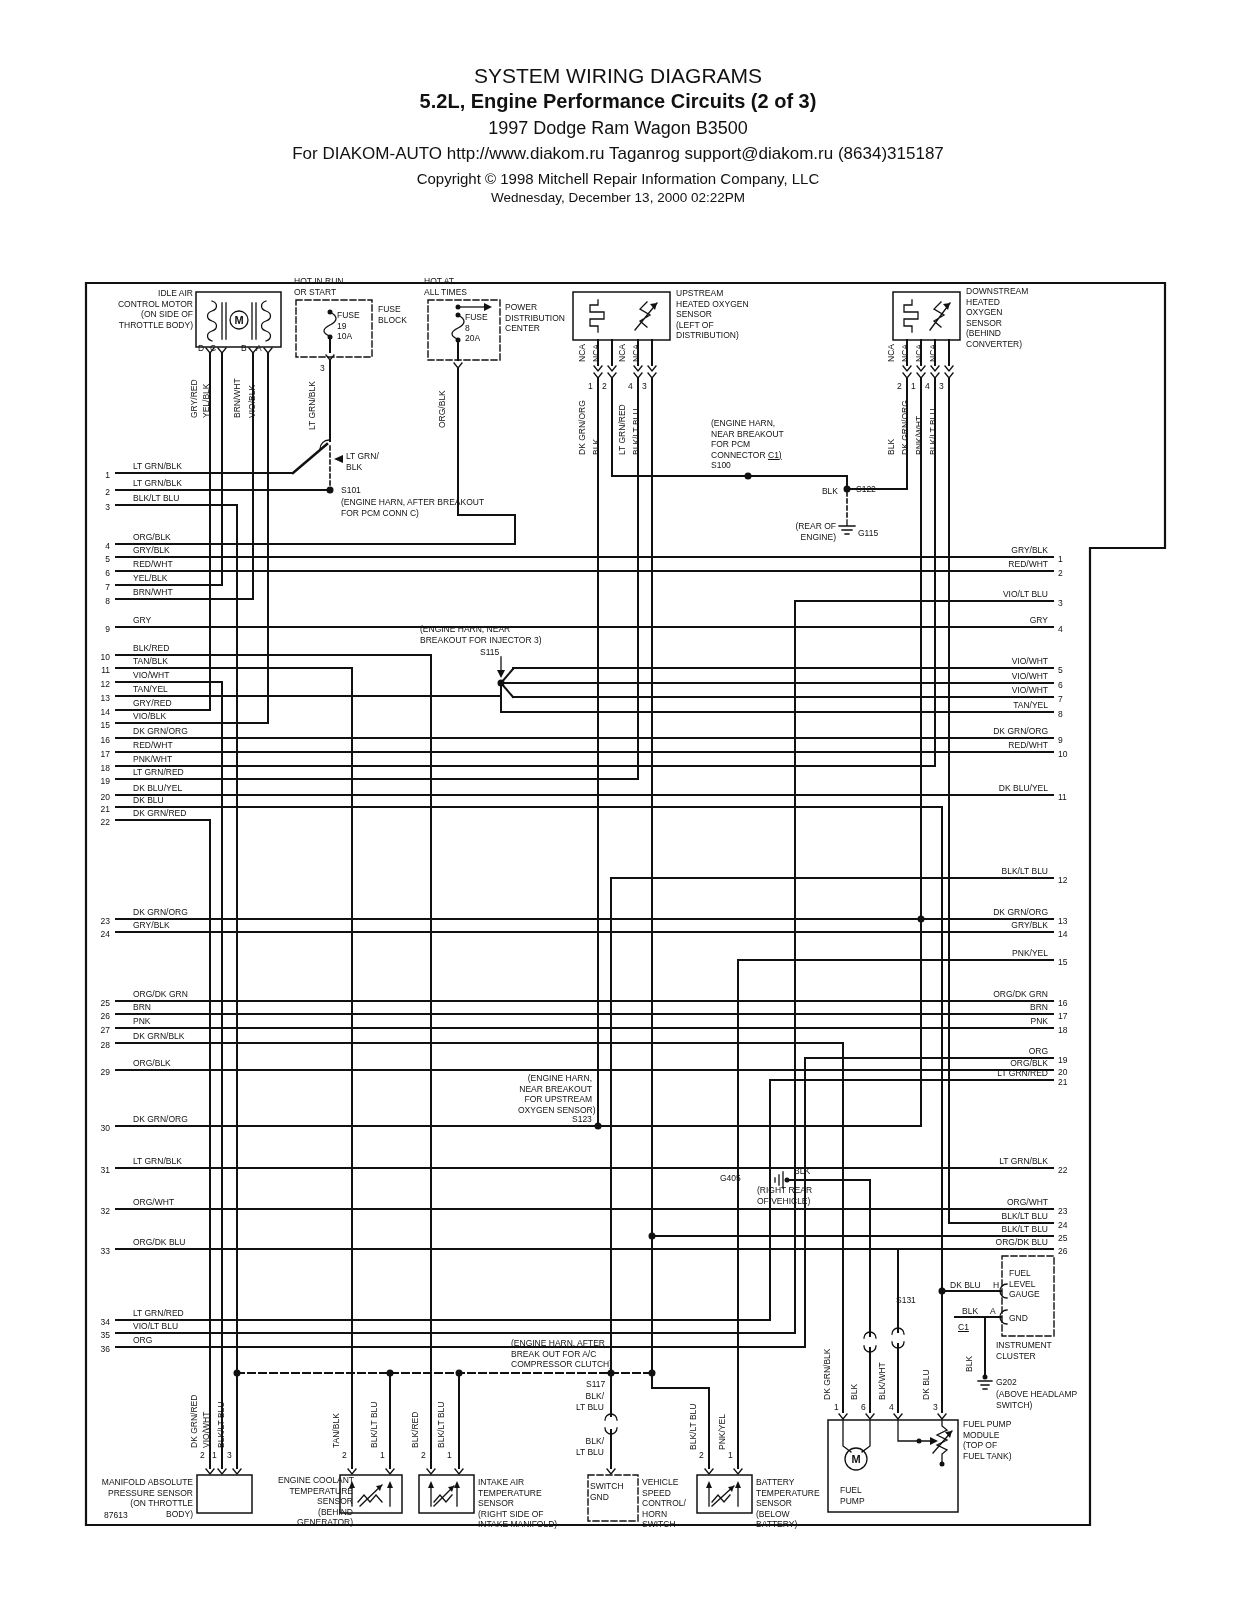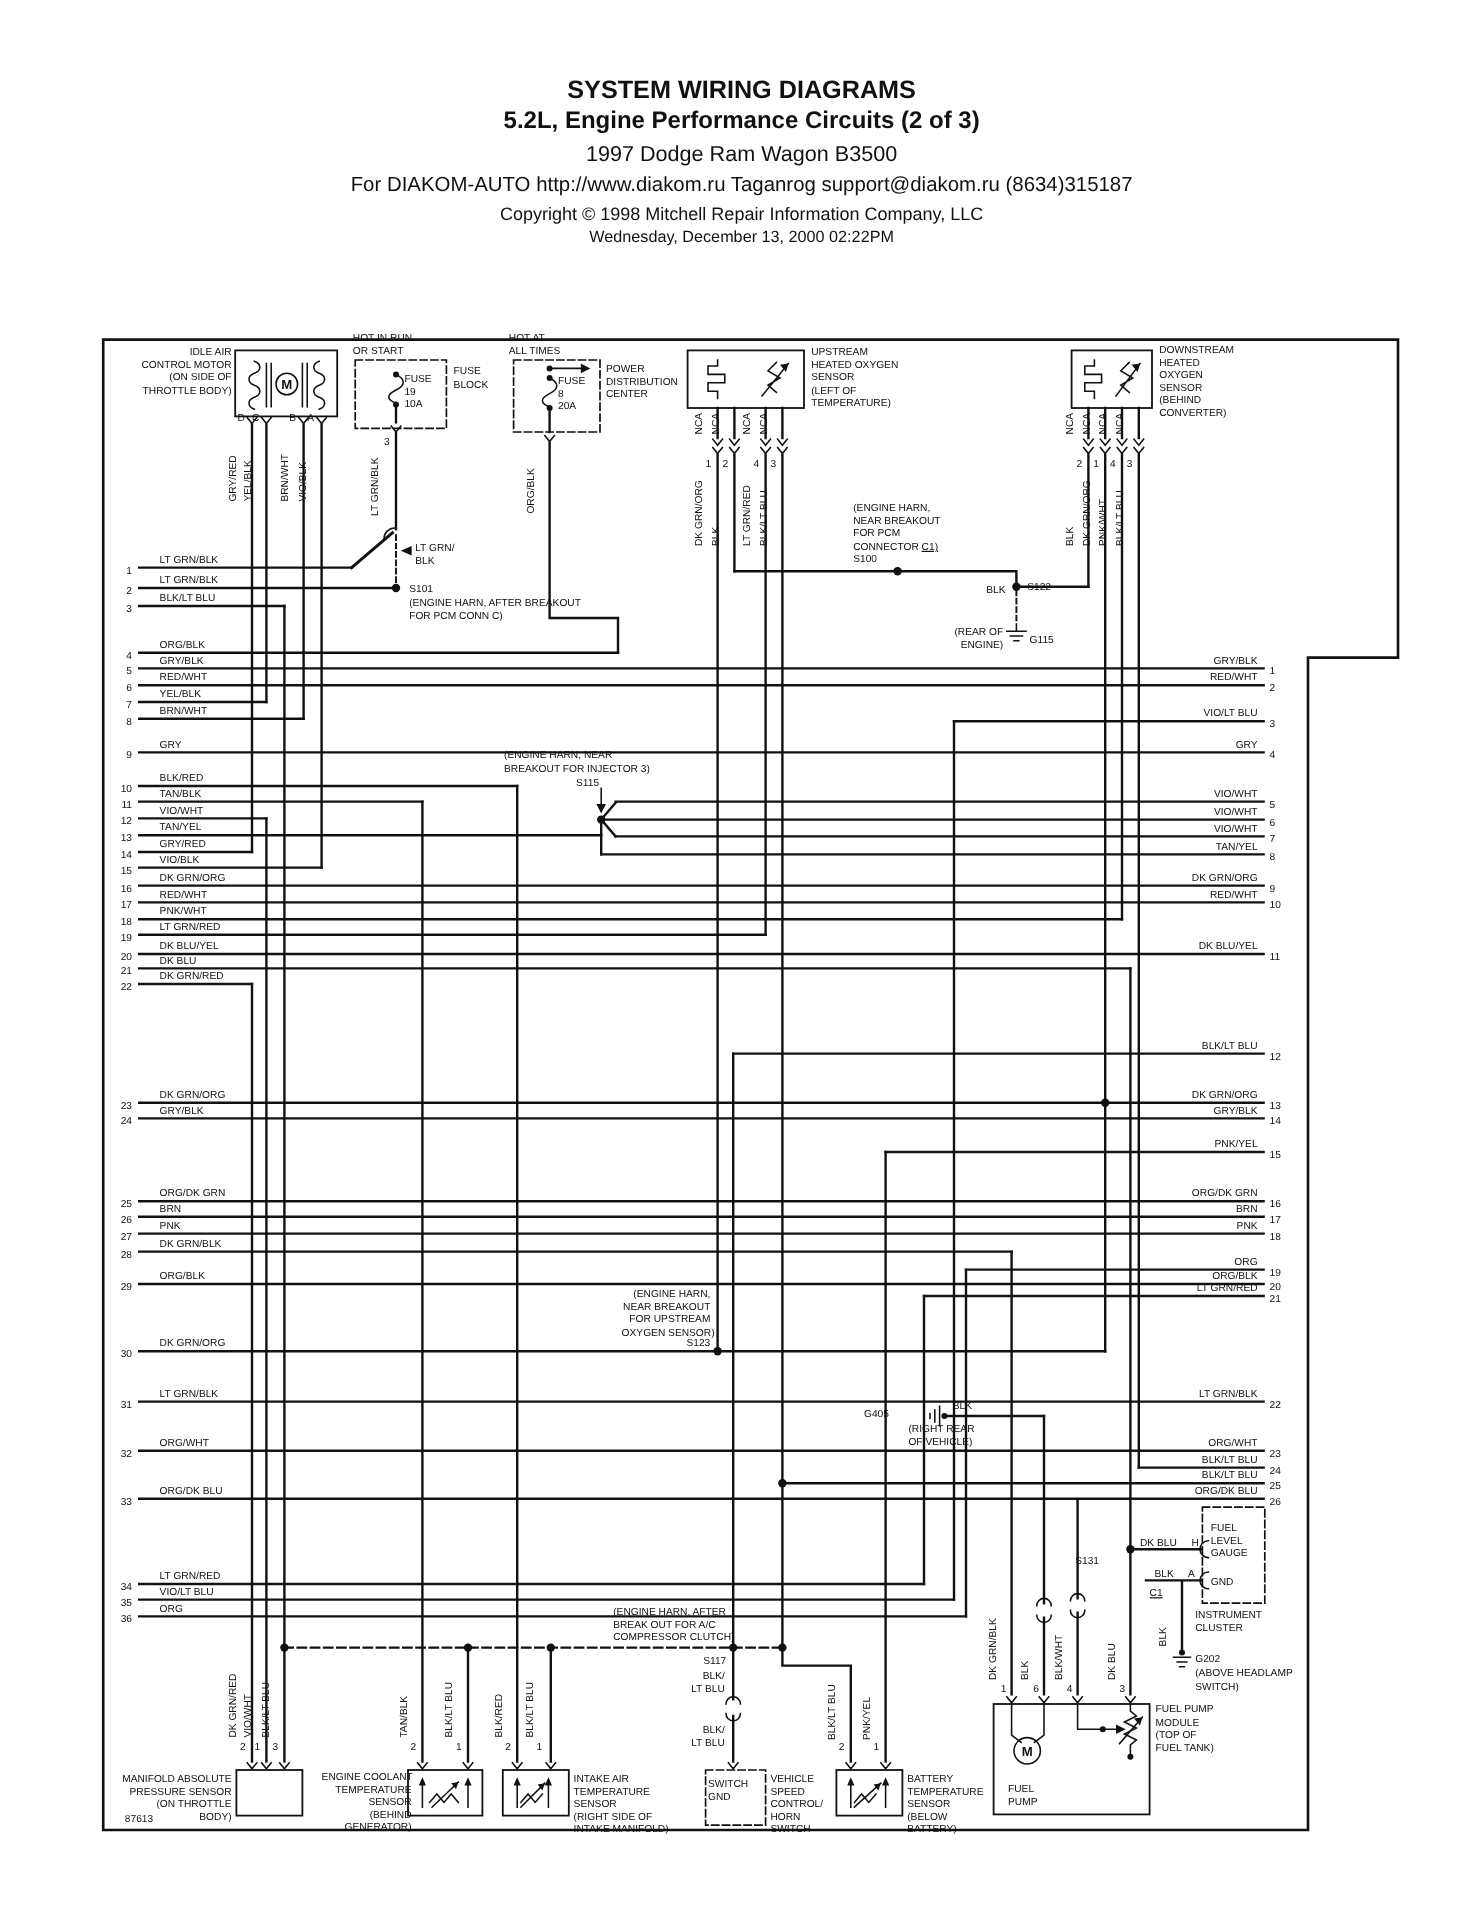--- a/index.html
+++ b/index.html
@@ -1,18 +1,18 @@
 <!DOCTYPE html>
 <html><head>
 <meta charset="utf-8">
 <style>
   html,body{margin:0;padding:0;background:#fff}
   body{width:1236px;height:1600px;position:relative;font-family:"Liberation Sans",sans-serif;color:#111;-webkit-font-smoothing:none}
   .hd{position:absolute;left:0;width:1236px;text-align:center;white-space:nowrap}
-  .h1{top:64px;font-size:21px;font-weight:bold}
+  .h1{top:64px;font-size:21px;font-weight:normal}
   .h2{top:90px;font-size:20px;font-weight:bold}
   .h3{top:118px;font-size:18px}
   .h4{top:144px;font-size:17px}
   .h5{top:170px;font-size:15px}
   .h6{top:190px;font-size:13.5px}
   .lbl{position:absolute;font-size:8.5px;line-height:10.5px;white-space:nowrap}
   .lbl div{white-space:nowrap}
   .r{text-align:right}
   .c{text-align:left}
   .u{text-decoration:underline}
@@ -301,21 +301,21 @@
     <div>DISTRIBUTION</div>
     <div>CENTER</div>
 </div>
 <div class="vlab" style="left:447px;top:418px">ORG/BLK</div>
 
 <div class="lbl" style="left:676px;top:288px">
   <div>UPSTREAM</div>
     <div>HEATED OXYGEN</div>
   <div>SENSOR</div>
     <div>(LEFT OF</div>
-  <div>TEMPERATURE)</div>
+  <div>DISTRIBUTION)</div>
 </div>
 <div class="vlab" style="left:587px;top:352px">NCA</div>
 <div class="vlab" style="left:601px;top:352px">NCA</div>
 <div class="vlab" style="left:627px;top:352px">NCA</div>
 <div class="vlab" style="left:641px;top:352px">NCA</div>
 <div class="lbl" style="left:588px;top:381px">1</div>
 <div class="lbl" style="left:602px;top:381px">2</div>
 <div class="lbl" style="left:628px;top:381px">4</div>
 <div class="lbl" style="left:642px;top:381px">3</div>
 <div class="vlab" style="left:587px;top:445px">DK GRN/ORG</div>
@@ -458,21 +458,21 @@
   <div>MANIFOLD ABSOLUTE</div>
     <div>PRESSURE SENSOR</div>
   <div>(ON THROTTLE</div>
     <div>BODY)</div>
 </div>
 
 <div class="vlab" style="left:341px;top:1438px">TAN/BLK</div>
 <div class="vlab" style="left:379px;top:1438px">BLK/LT BLU</div>
 <div class="lbl" style="left:342px;top:1450px">2</div>
 <div class="lbl" style="left:380px;top:1450px">1</div>
-<div class="lbl r" style="left:268px;top:1475px;width:75px">
+<div class="lbl r" style="left:278px;top:1475px;width:75px">
   <div>ENGINE COOLANT</div>
     <div>TEMPERATURE</div>
   <div>SENSOR</div>
     <div>(BEHIND</div>
   <div>GENERATOR)</div>
 </div>
 
 <div class="vlab" style="left:420px;top:1438px">BLK/RED</div>
 <div class="vlab" style="left:446px;top:1438px">BLK/LT BLU</div>
 <div class="lbl" style="left:421px;top:1450px">2</div>

